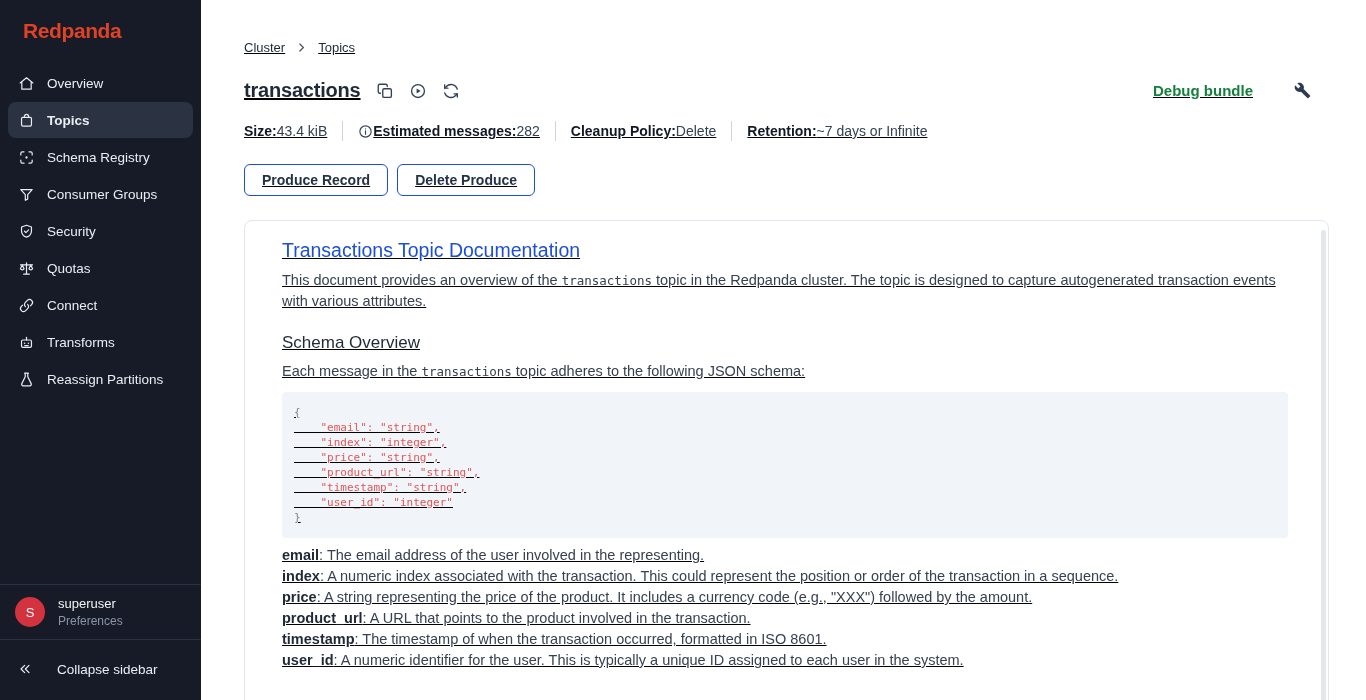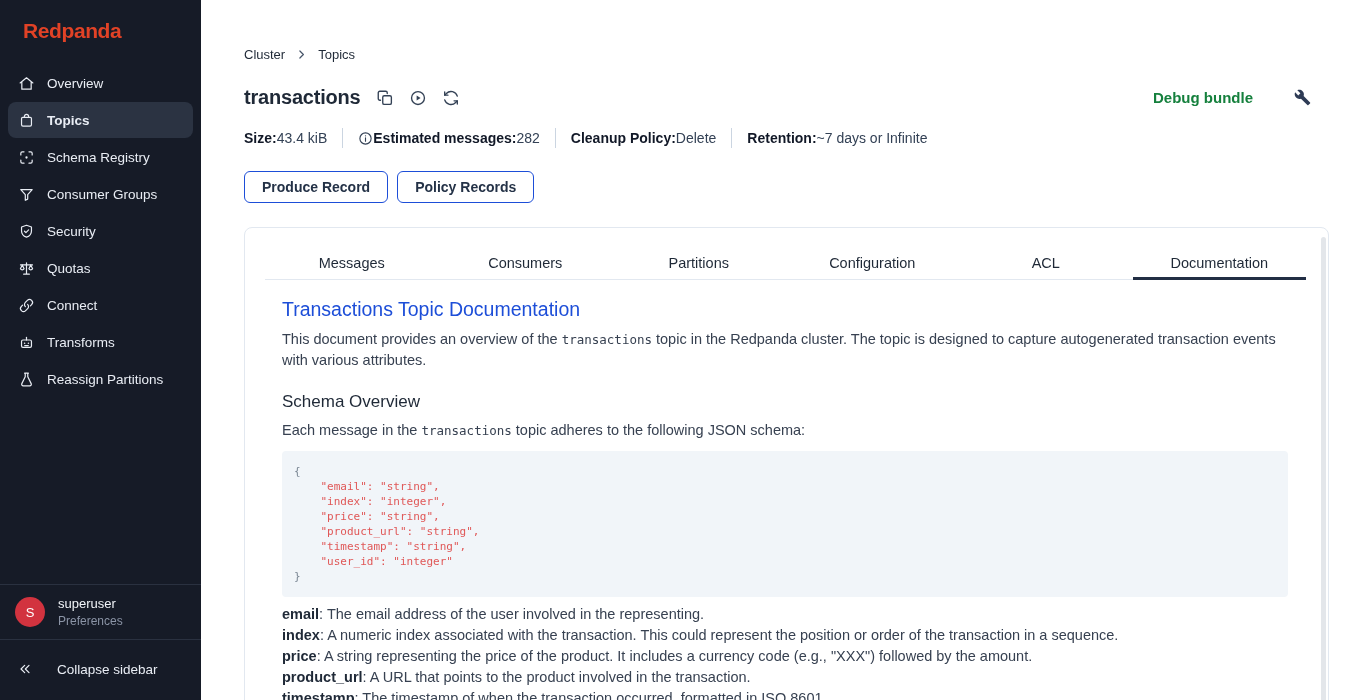--- a/index.html
+++ b/index.html
@@ -24,21 +24,21 @@
     cursor:pointer; }
   .avatar { width:30px; height:30px; border-radius:50%; background:#d2333f; color:#fff;
     display:flex; align-items:center; justify-content:center; font-size:13px; flex-shrink:0; }
   .user-name { font-size:13px; font-weight:400; color:#f2f5f9; }
   .user-pref { font-size:12px; color:#8b94a6; margin-top:3px; }
   .collapse-row { display:flex; align-items:center; gap:24px; padding:21px 17px 23px;
     font-size:13.5px; color:#e9edf4; cursor:pointer; }
   .collapse-row svg { width:16px; height:16px; }
 
   
-  .main { flex:1; padding:17px 37px 0 43px; background:#fff; min-width:0; }
+  .main { flex:1; padding:10px 37px 0 43px; background:#fff; min-width:0;text-decoration:underline; }
   .breadcrumb { display:flex; align-items:center; gap:10px; margin-top:30px;
     font-size:13px; font-weight:500; color:#1f2937; }
   .crumb { cursor:pointer; }
   .bc-chev { width:13px; height:13px; color:#475569; display:flex; }
 
   .header-row { display:flex; align-items:center; margin-top:24px; }
   .page-title { font-size:20px; font-weight:700; color:#1f2937; letter-spacing:-0.2px; }
   .title-icons { display:flex; align-items:center; gap:15px; margin-left:15px; color:#334155; }
   .hicon { width:18px; height:18px; cursor:pointer; display:flex; }
   .hicon svg { width:18px; height:18px; }
@@ -266,32 +266,24 @@
       </div>
       <div class="stat-sep"></div>
       <div class="stat">
         <span class="lbl">Retention:</span>
         <span>~7 days or Infinite</span>
       </div>
     </div>
 
     <div class="btn-row">
       <button class="btn">Produce Record</button>
-      <button class="btn">Policy Records</button>
+      <button class="btn">Delete Produce</button>
     </div>
 
     <div class="card">
-      <div class="tabs">
-        <div class="tab">Messages</div>
-        <div class="tab">Consumers</div>
-        <div class="tab">Partitions</div>
-        <div class="tab">Configuration</div>
-        <div class="tab">ACL</div>
-        <div class="tab active">Documentation</div>
-      </div>
 
       <div class="doc">
         <div class="doc-h1">Transactions Topic Documentation</div>
         <p><span>This document provides an overview of the </span><span class="inline-code">transactions</span><span> topic in the Redpanda cluster. The topic is designed to capture autogenerated transaction events with various attributes.</span></p>
 
         <div class="doc-h2">Schema Overview</div>
         <p><span>Each message in the </span><span class="inline-code">transactions</span><span> topic adheres to the following JSON schema:</span></p>
 
         <div class="codeblock">
           <div class="codeline punct">{</div>

